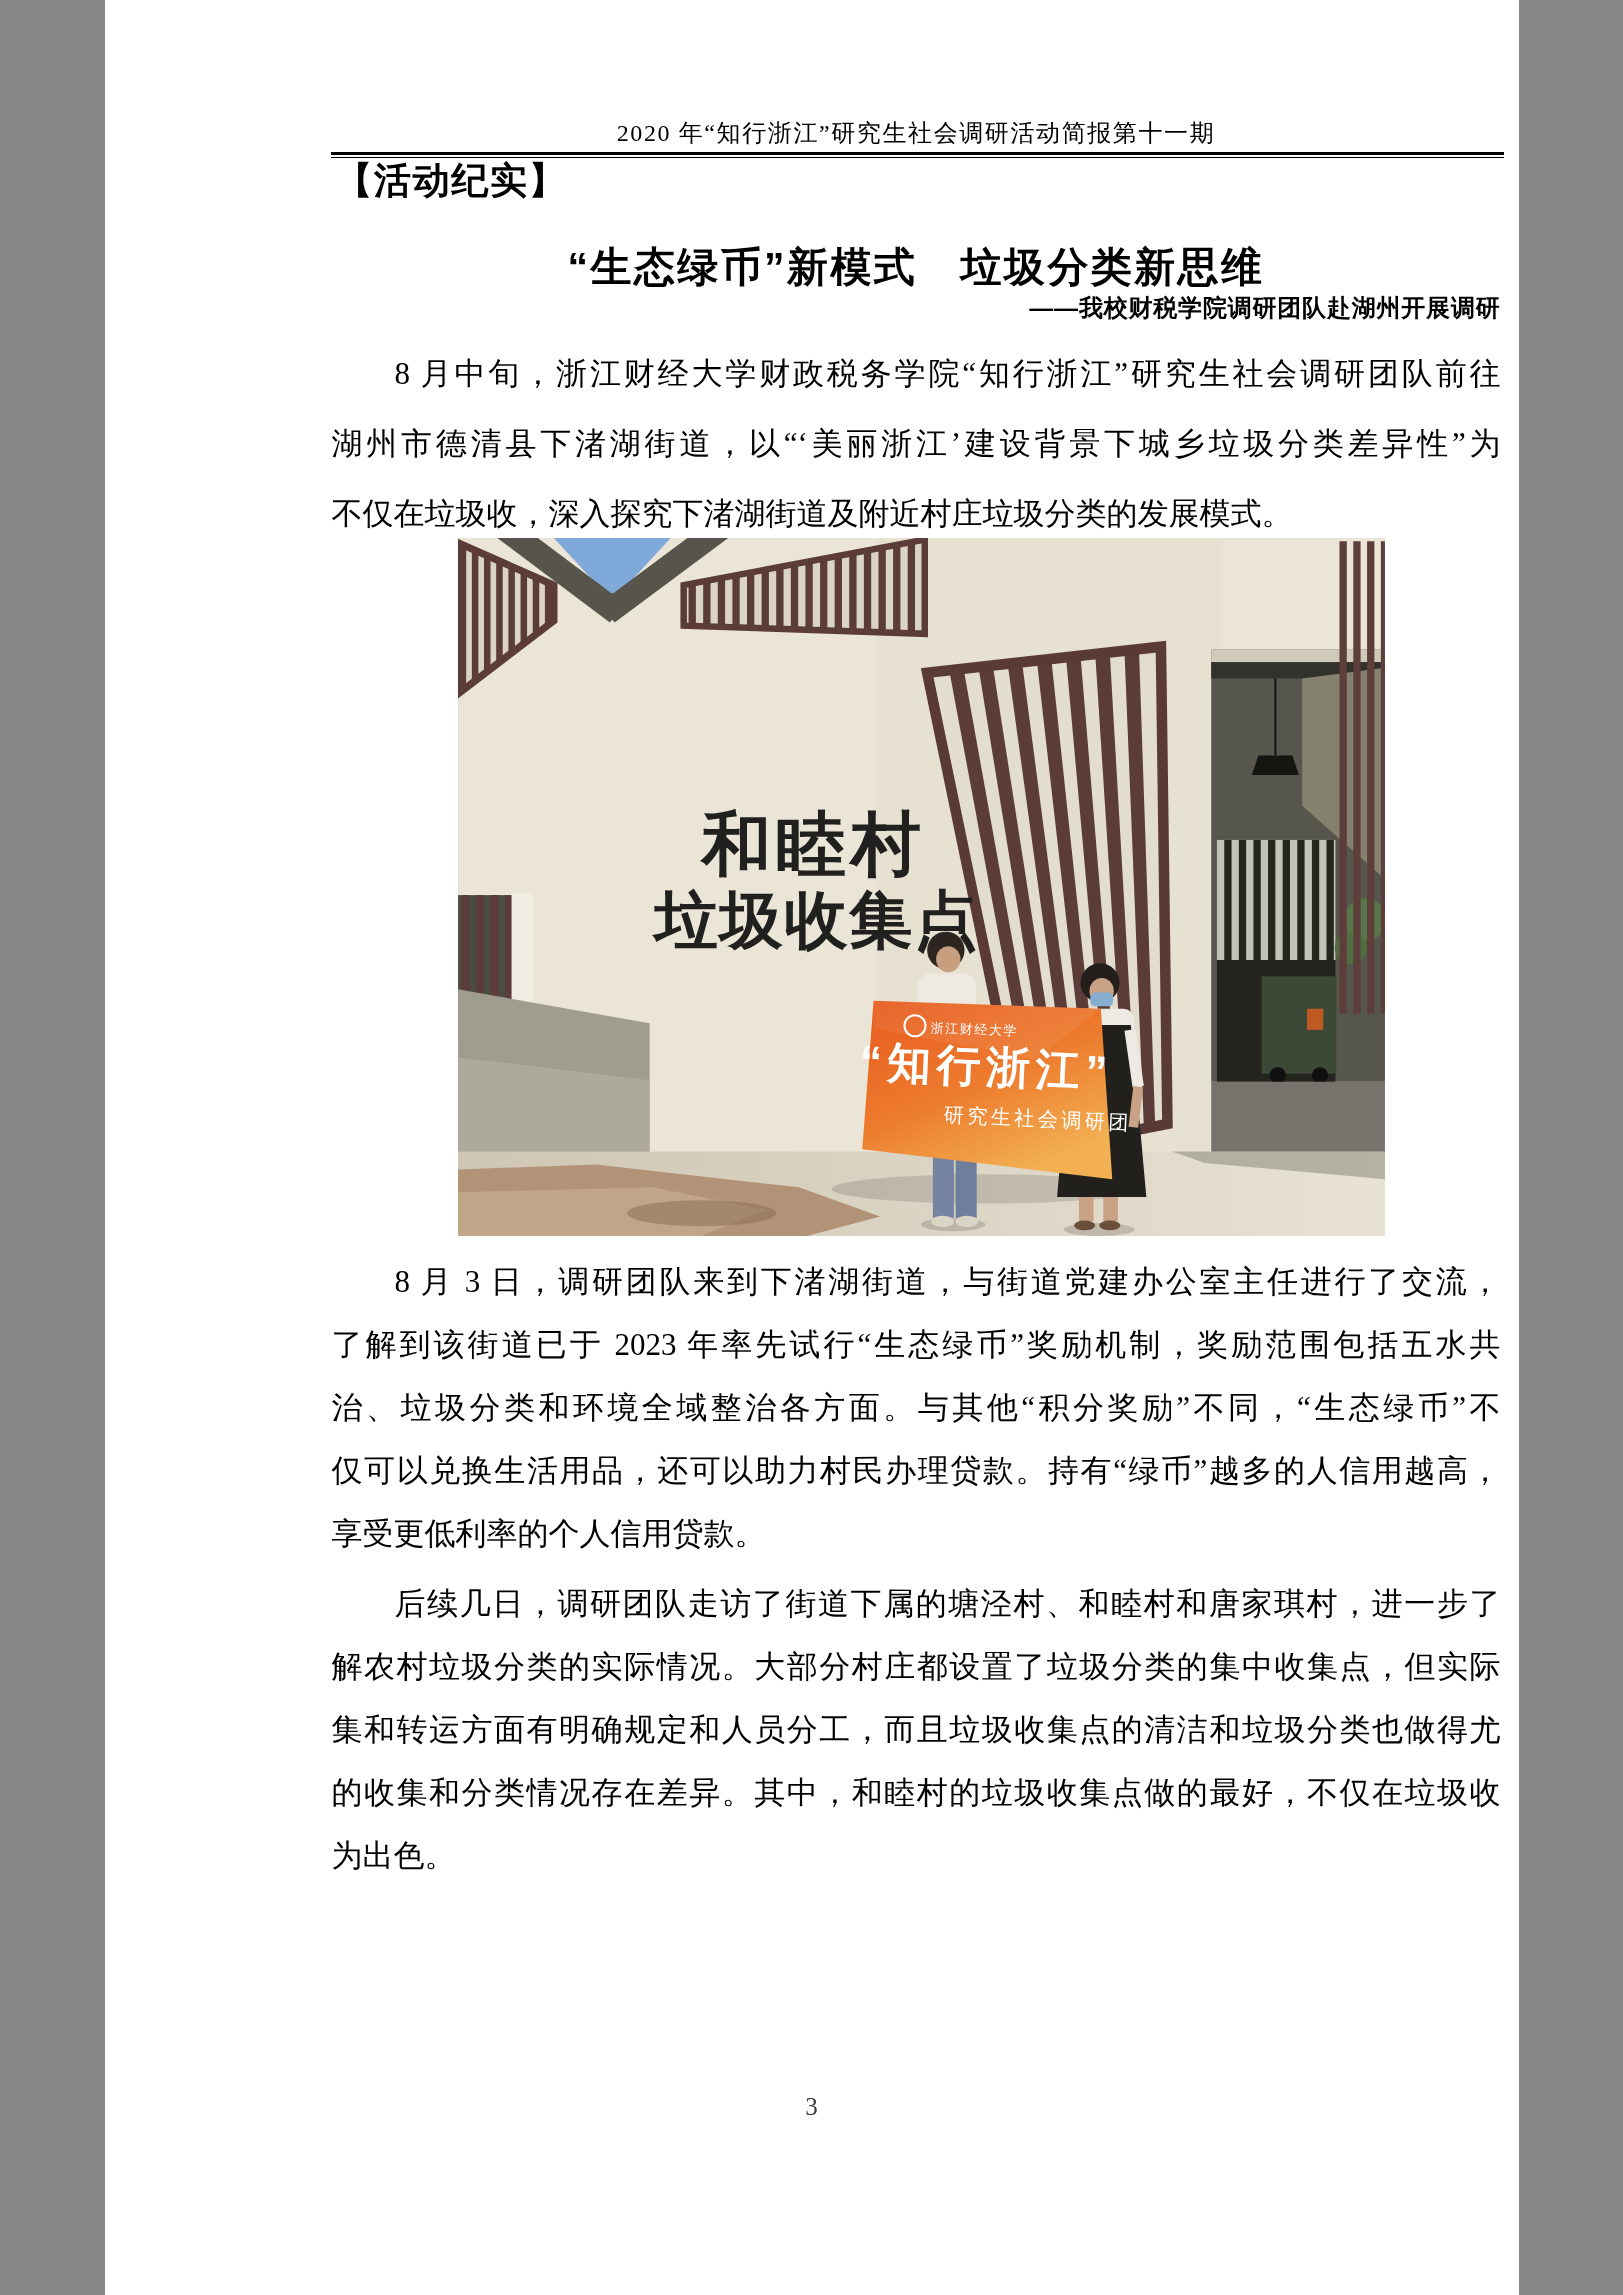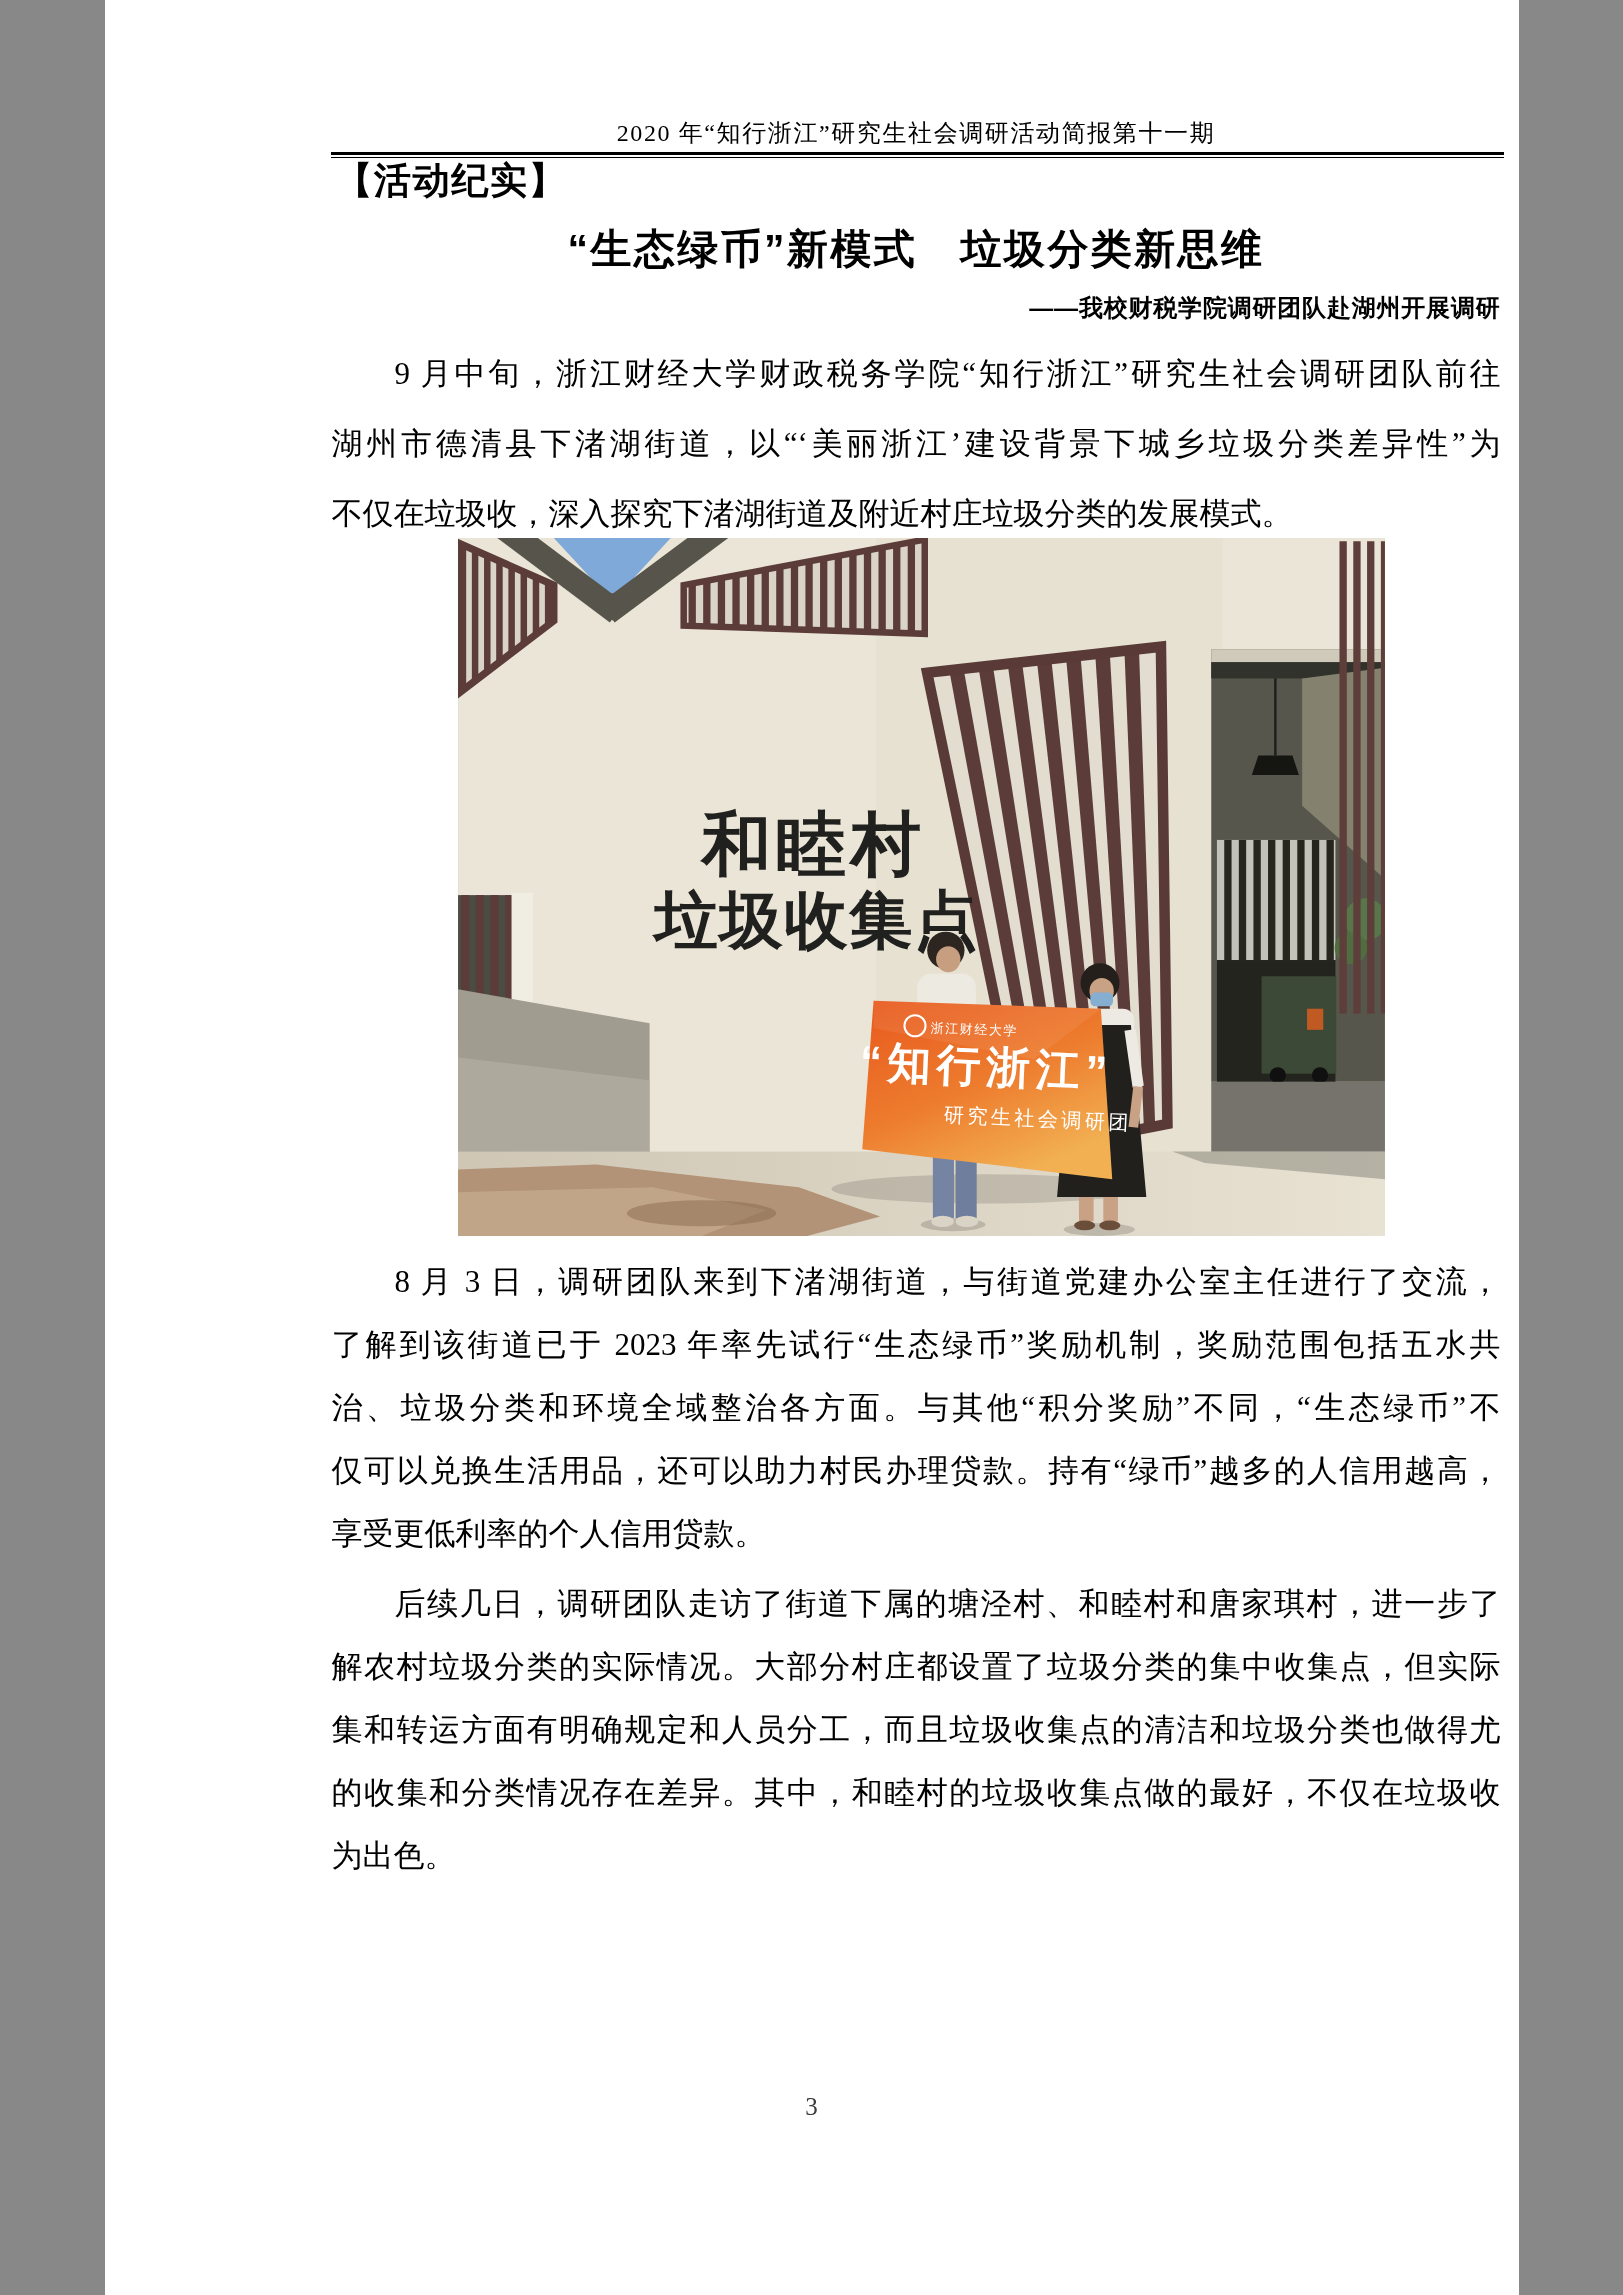--- a/index.html
+++ b/index.html
@@ -14,21 +14,21 @@
   }
   .header-rule {
     position:absolute; top:152px; left:226px; width:1173px; height:1.6px;
     border-top:3.2px solid #000; border-bottom:0.8px solid #000;
   }
   .section-label {
     position:absolute; top:159px; left:231px;
     font-size:37px; font-weight:bold; line-height:44px; letter-spacing:1.6px;
   }
   .article-title {
-    position:absolute; top:195px; left:227px; width:1169px; text-align:center;
+    position:absolute; top:213px; left:227px; width:1169px; text-align:center;
     font-family:"Liberation Sans", sans-serif;
     font-size:41px; font-weight:bold; letter-spacing:2.4px;
   }
   .article-subtitle {
     position:absolute; top:292px; left:227px; width:1169px; text-align:right;
     font-family:"Liberation Sans", sans-serif;
     font-size:24px; font-weight:bold; letter-spacing:0.8px;
   }
   .para { position:absolute; left:227px; width:1169px; font-size:31px; }
   .para .pline { display:block; text-align:justify; text-align-last:justify; }
@@ -54,21 +54,21 @@
 
   <div class="header-title">2020 年“知行浙江”研究生社会调研活动简报第十一期</div>
   <div class="header-rule"></div>
 
   <div class="section-label">【活动纪实】</div>
 
   <h1 class="article-title">“生态绿币”新模式　垃圾分类新思维</h1>
   <div class="article-subtitle">——我校财税学院调研团队赴湖州开展调研</div>
 
   <div class="para p1">
-    <span class="pline firstline">9 月中旬，浙江财经大学财政税务学院“知行浙江”研究生社会调研团队前往</span>
+    <span class="pline firstline">8 月中旬，浙江财经大学财政税务学院“知行浙江”研究生社会调研团队前往</span>
     <span class="pline">湖州市德清县下渚湖街道，以“‘美丽浙江’建设背景下城乡垃圾分类差异性”为</span>
     <span class="pline lastline">不仅在垃圾收，深入探究下渚湖街道及附近村庄垃圾分类的发展模式。</span>
   </div>
 
   <figure class="photo">
     <svg viewBox="0 0 1142 860" width="927" height="698">
       <defs>
         <linearGradient id="bannerGrad" x1="0" y1="0" x2="0.6" y2="1">
           <stop offset="0" stop-color="#e8581d"></stop>
           <stop offset="0.55" stop-color="#ed7c2e"></stop>

